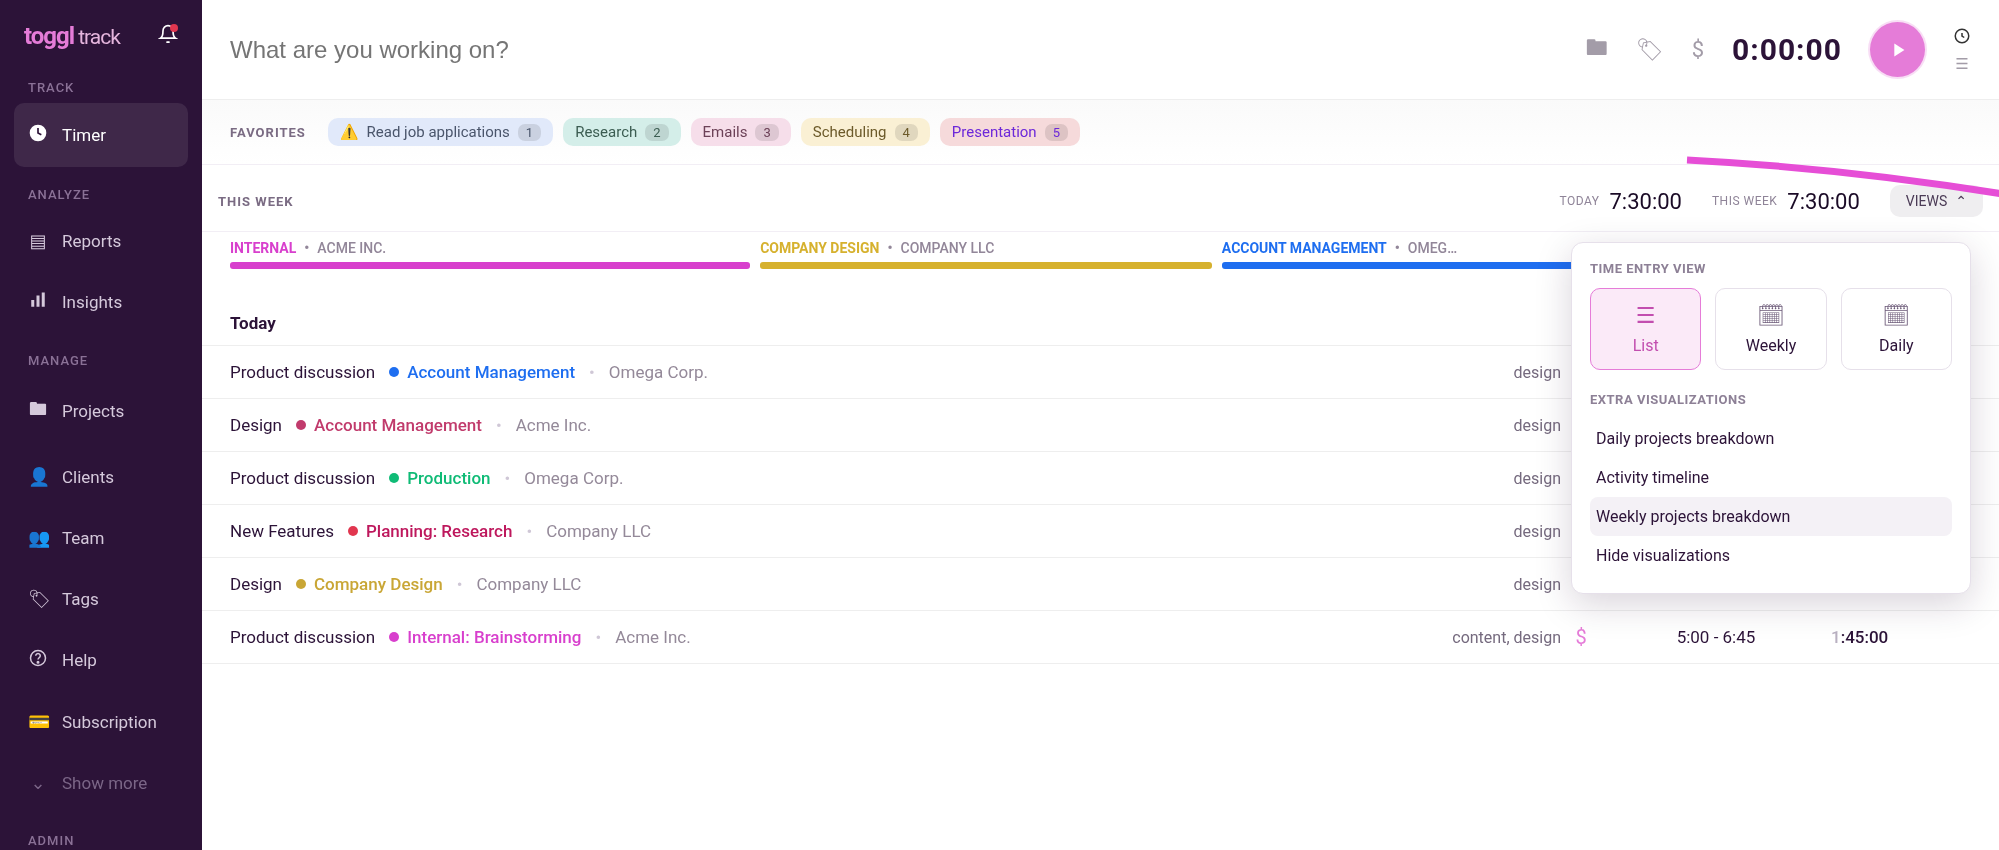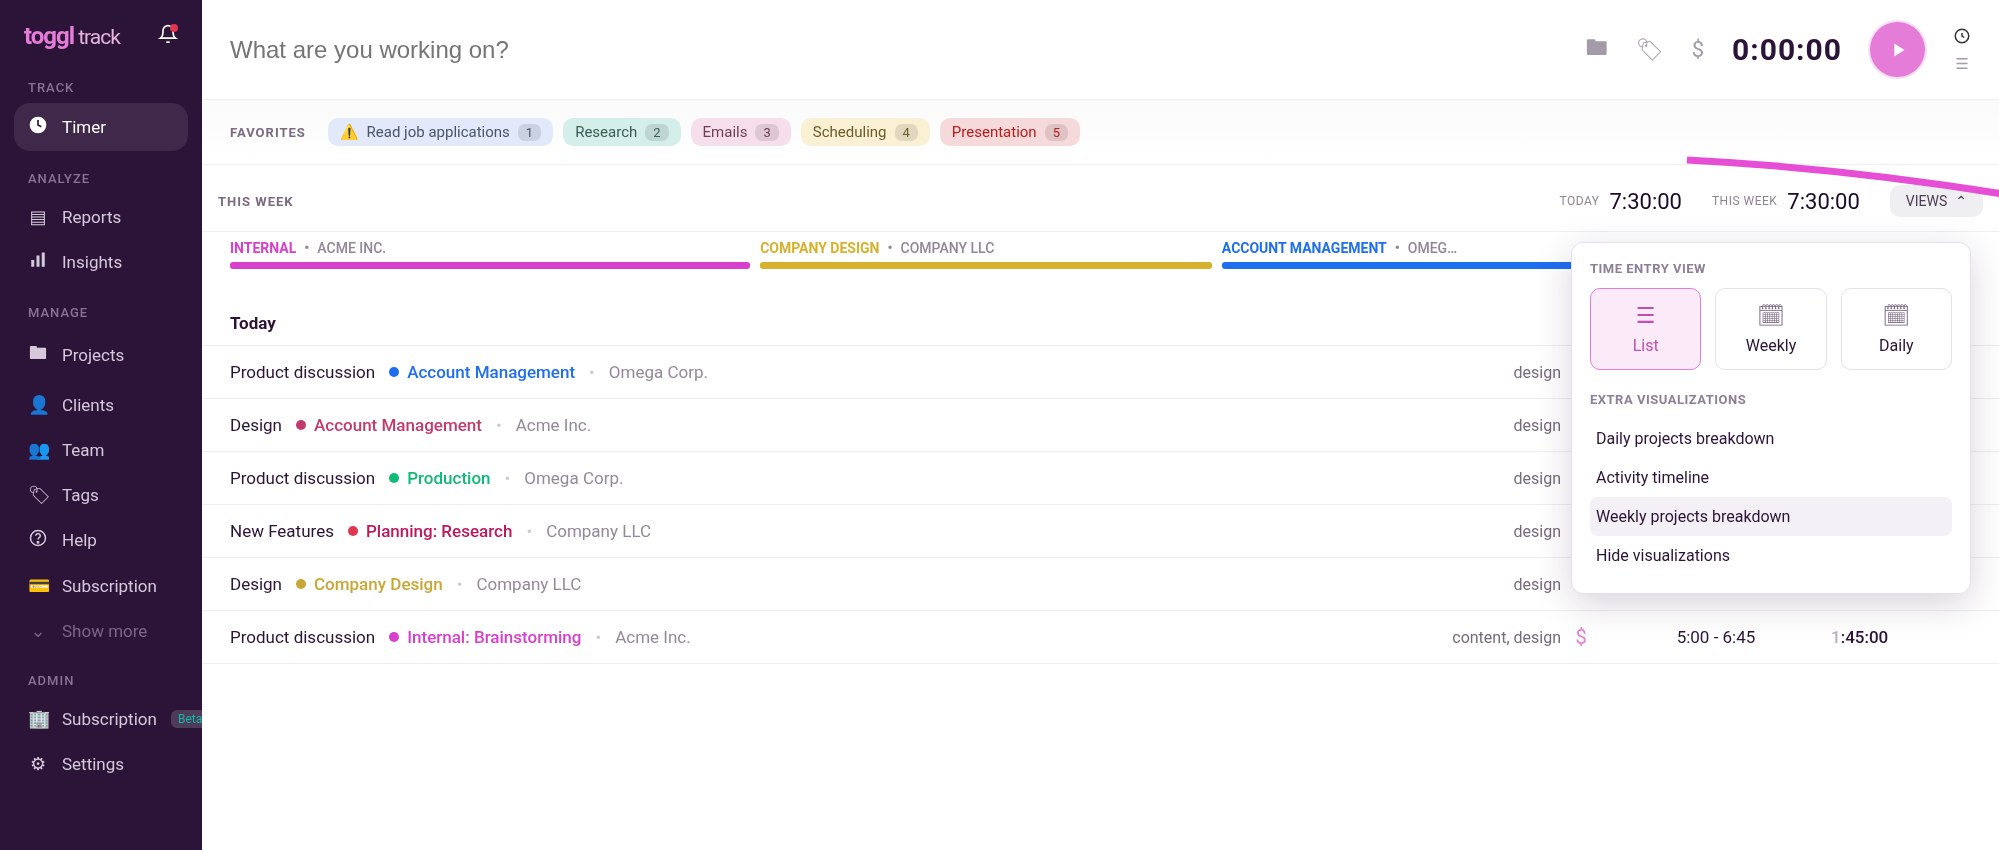--- a/index.html
+++ b/index.html
@@ -6,21 +6,21 @@
   body { font-family: -apple-system, BlinkMacSystemFont, "Segoe UI", Roboto, sans-serif; background: #fff; color: #2c1338; font-size: 15px; width: 1999px; height: 850px; overflow: hidden; display: flex; }
 
   
   .sidebar { width: 202px; background: #2c1338; color: #fff; padding: 22px 14px; display: flex; flex-direction: column; overflow: hidden; }
   .logo-row { display: flex; align-items: center; justify-content: space-between; padding: 0 10px 10px 10px; }
   .logo { font-size: 24px; font-weight: 700; color: #e57cd8; letter-spacing: -1px; }
   .logo .track { font-weight: 400; color: #e5b5dd; font-size: 21px; margin-left:4px;}
   .bell-icon { font-size: 20px; color: #fff; position:relative;}
   .bell-dot { width:8px;height:8px;background:#e1364f;border-radius:50%;position:absolute;top:0;right:0;}
   .side-section-label { color: #8a7196; font-size: 13px; letter-spacing: 1px; padding: 20px 14px 8px; font-weight:500;}
-  .side-item { display:flex; align-items:center; gap:14px; padding:12px 14px; border-radius:16px; color:#d5c9db; font-size:17px; cursor:pointer;}
+  .side-item { display:flex; align-items:center; gap:14px; padding:20px 14px; border-radius:10px; color:#d5c9db; font-size:17px; cursor:pointer;}
   .side-item.active { background: rgba(255,255,255,0.09); color:#fff; }
   .side-item .ico { width:20px; text-align:center; font-size:18px;}
   .beta { display:inline-block;background:#4e3b59;color:#14b8a6;font-size:12px;border-radius:6px;padding:2px 7px;margin-left:auto;}
   .show-more { color:#7b6687; }
 
   
   .main { flex:1; display:flex; flex-direction:column; overflow:hidden; position:relative; }
 
   
   .timer-bar { display:flex; align-items:center; padding: 22px 28px; gap:14px; border-bottom:1px solid #eee; }
@@ -214,21 +214,21 @@
           <span class="count">2</span>
         </div>
         <div class="chip" style="background: rgb(246, 222, 234); color: rgb(108, 65, 87);">
           <span>Emails</span>
           <span class="count">3</span>
         </div>
         <div class="chip" style="background: rgb(250, 240, 212); color: rgb(108, 90, 42);">
           <span>Scheduling</span>
           <span class="count">4</span>
         </div>
-        <div class="chip" style="background: rgb(246, 218, 219); color: #b91c1c;">
+        <div class="chip" style="background: rgb(246, 218, 219); color: #6d28d9;">
           <span>Presentation</span>
           <span class="count">5</span>
         </div>
       </div>
   </div>
 
   <div class="summary">
     <span class="section-label summary-left">THIS WEEK</span>
     <div class="summary-right">
       <div class="metric">

